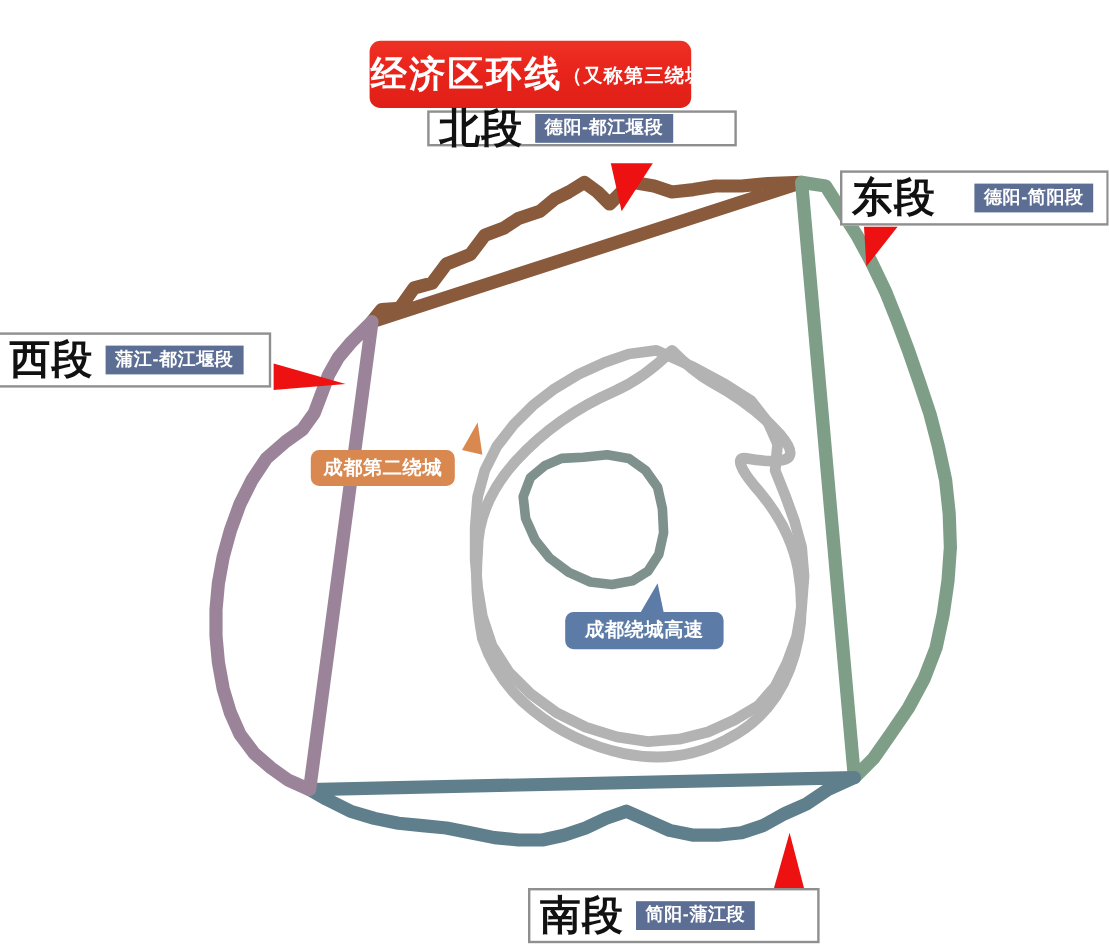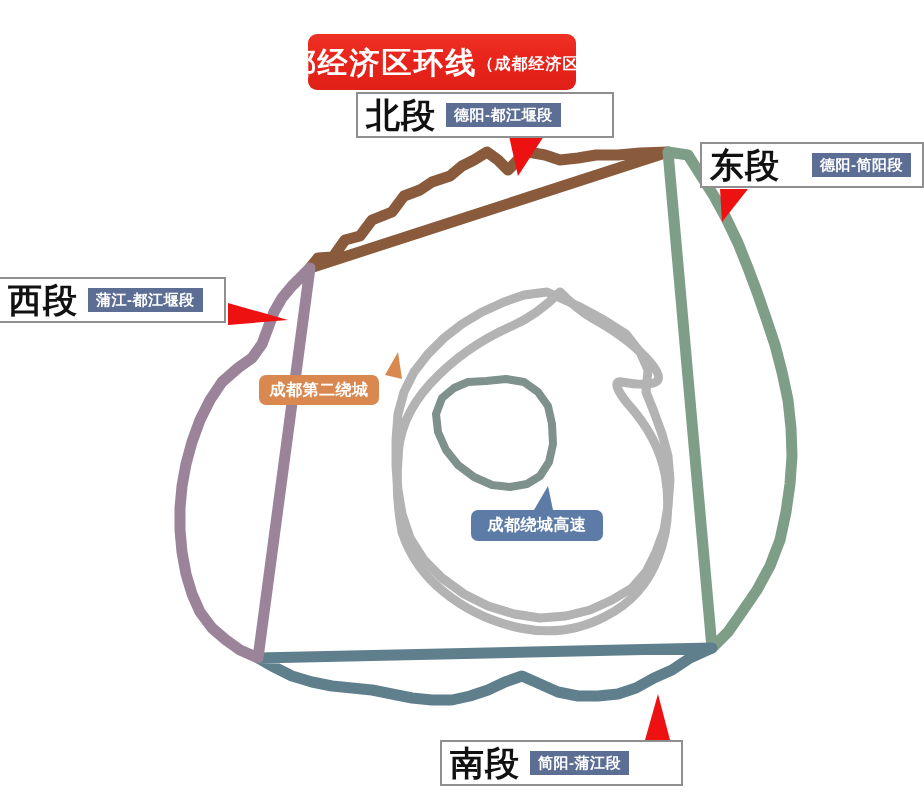--- a/index.html
+++ b/index.html
@@ -73,21 +73,21 @@
     margin-left: 10px;
     background: #5c6e94;
     color: #ffffff;
     font-size: 15px;
     font-weight: bold;
     padding: 3px 8px 4px 8px;
     letter-spacing: 0.5px;
     line-height: 17px;
     text-align: center;
   }
-  #callout-north { left: 356px; top: 92px;  width: 258px; height: 46px; }
+  #callout-north { left: 356px; top: 92px;  width: 258px; height: 30px; }
   #callout-east  { left: 700px; top: 142px; width: 224px; height: 46px; gap: 22px; }
   #callout-west  { left: -2px;  top: 277px; width: 228px; height: 46px; }
   #callout-south { left: 440px; top: 740px; width: 243px; height: 46px; }
 
   
   .tag {
     position: absolute;
     border-radius: 7px;
     color: #ffffff;
     font-size: 16px;
@@ -185,21 +185,21 @@
 
     <path fill="#ee1111" stroke="none" d="M 720,189 L 748,189 L 722,222 Z"></path>
 
     <path fill="#ee1111" stroke="none" d="M 228,303 L 288,320 L 228,325 Z"></path>
 
     <path fill="#ee1111" stroke="none" d="M 658,694 L 670,740 L 645,740 Z"></path>
   </svg>
 
   <div id="title-banner">
     <div id="title-main">成都经济区环线</div>
-    <div id="title-sub">（成都经济区环线）</div>
+    <div id="title-sub">（又称第三绕城高速）</div>
   </div>
 
   <div class="callout" id="callout-north">
     <span class="callout-title">北段</span>
     <span class="callout-badge">德阳-都江堰段</span>
   </div>
 
   <div class="callout" id="callout-east">
     <span class="callout-title">东段</span>
     <span class="callout-badge">德阳-简阳段</span>

